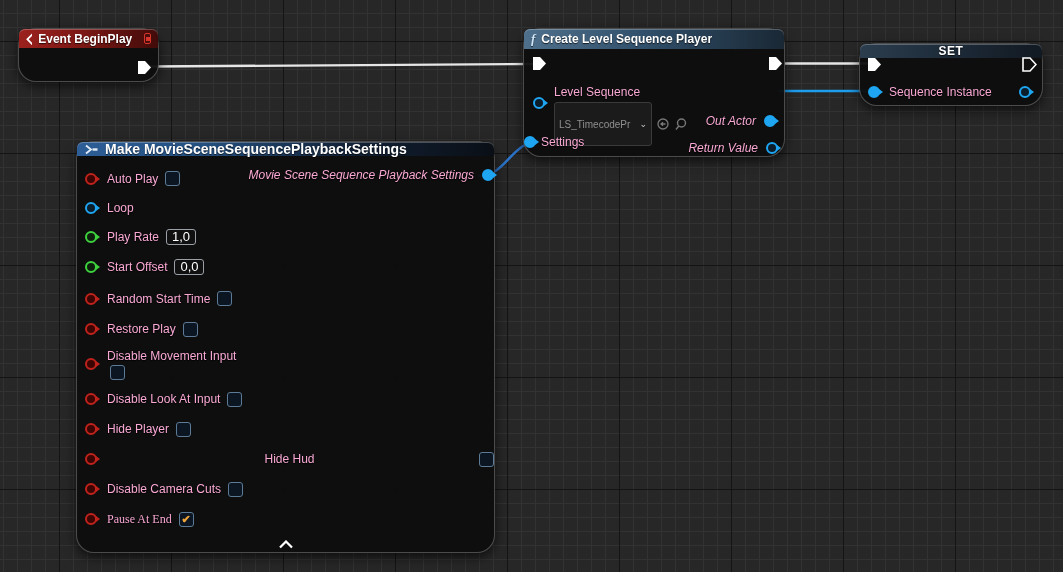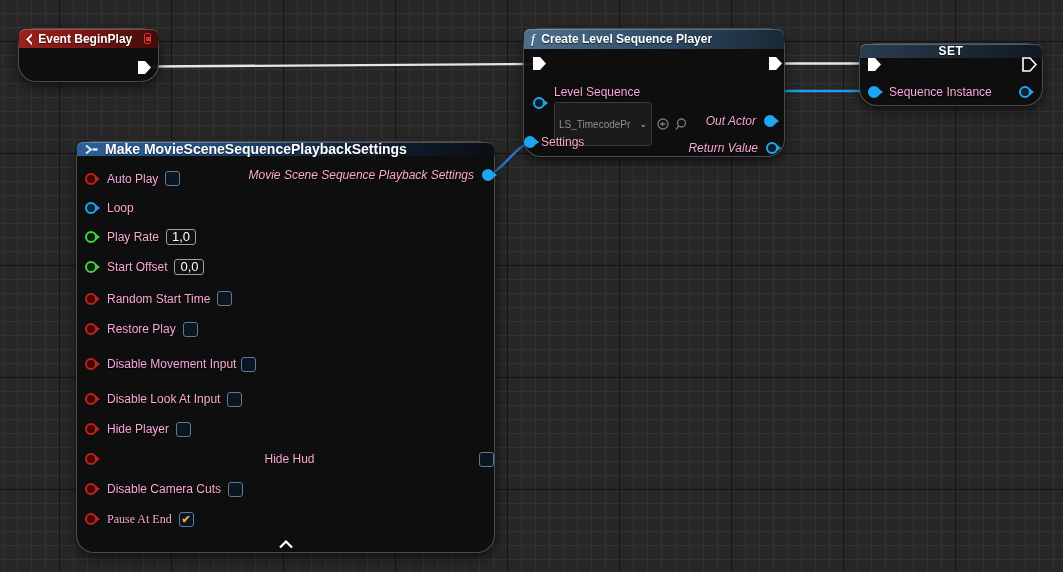--- a/index.html
+++ b/index.html
@@ -192,21 +192,21 @@
         <span class="lbl">Random Start Time</span>
         <span class="checkbox"></span>
       </div>
       <div class="row" style="height:30px;">
         <span class="pin bool"></span>
         <span class="lbl">Restore Play</span>
         <span class="checkbox"></span>
       </div>
       <div class="row" style="height:40px;">
         <span class="pin bool"></span>
-        <div style="display:flex;flex-direction:row;gap:2px;">
+        <div style="display:flex;flex-direction:column;gap:2px;">
           <span class="lbl">Disable Movement Input</span>
           <span class="checkbox" style="margin-left:3px;"></span>
         </div>
       </div>
       <div class="row" style="height:30px;">
         <span class="pin bool"></span>
         <span class="lbl">Disable Look At Input</span>
         <span class="checkbox"></span>
       </div>
       <div class="row" style="height:30px;">

